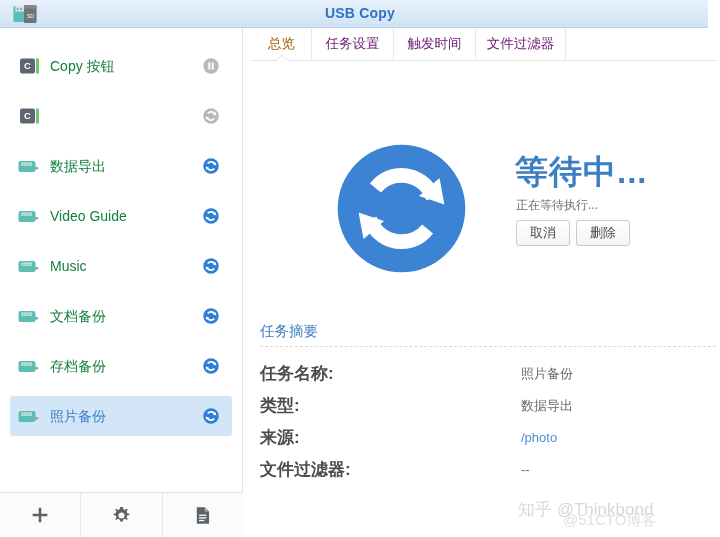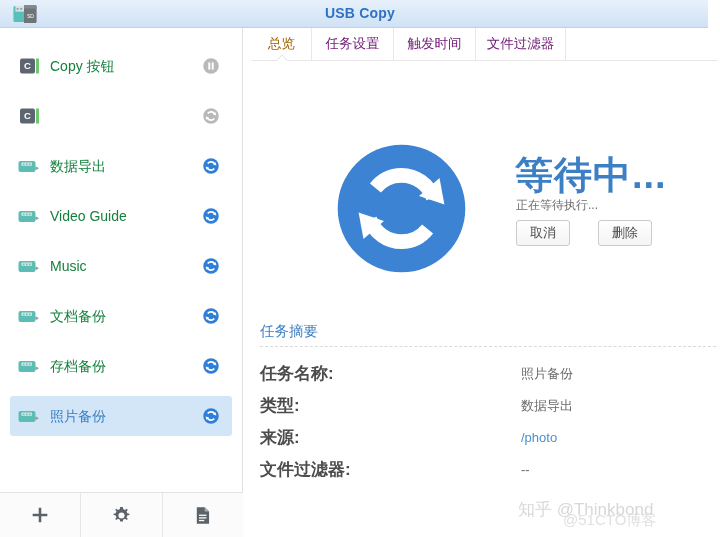--- a/index.html
+++ b/index.html
@@ -129,31 +129,31 @@
     margin-left: 1.5px;
   }
 
   
   .status-icon {
     position: absolute; left: 85px; top: 108px;
     width: 145px; height: 145px;
   }
   .status-text {
     position: absolute; left: 271px; top: 122px;
-    font-size: 38px; font-weight: bold; color: #3c7fc4;
+    font-size: 33px; font-weight: bold; color: #3c7fc4;
     white-space: nowrap; letter-spacing: 1px;
   }
   .status-sub {
     position: absolute; left: 272px; top: 169px;
     font-size: 12px; color: #6d6d6d;
     white-space: nowrap;
   }
   .status-buttons {
     position: absolute; left: 272px; top: 192px;
-    display: flex; gap: 28px;
+    display: flex; gap: 6px;
   }
   .btn {
     min-width: 54px; height: 26px; line-height: 24px;
     padding: 0 10px;
     font-size: 13px; color: #4a4a4a;
     text-align: center;
     background: linear-gradient(to bottom, #ffffff 0%, #f4f4f4 100%);
     border: 1px solid #cbcbcb;
     border-radius: 3px;
     box-sizing: border-box;

